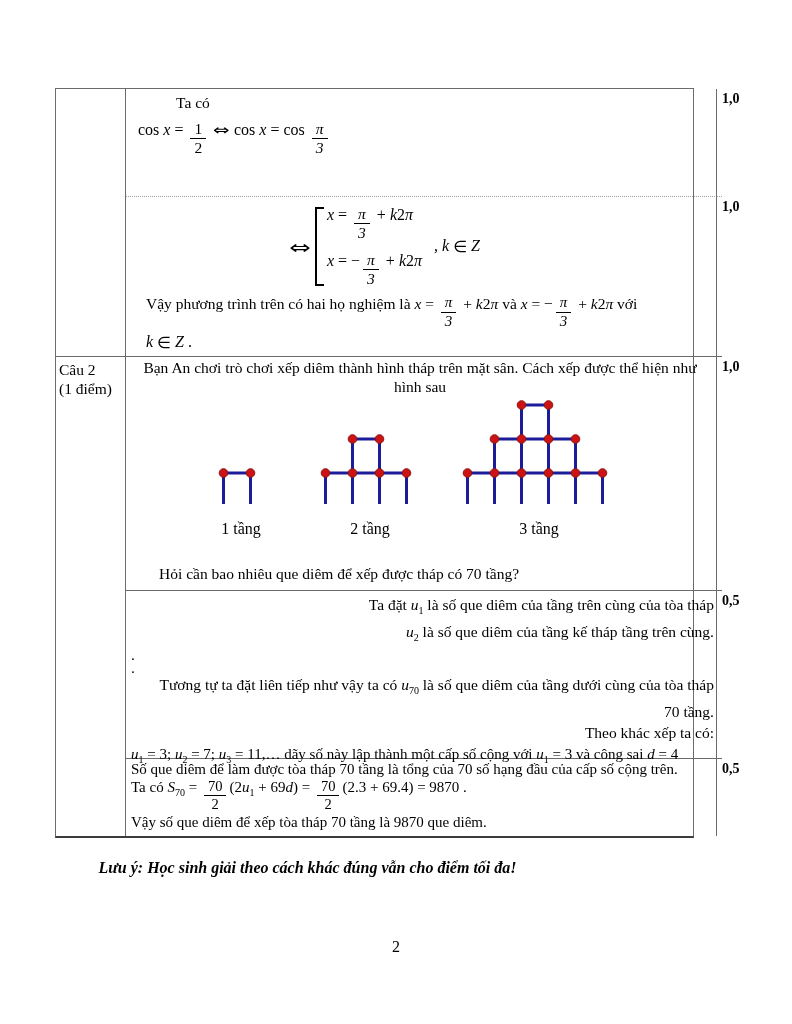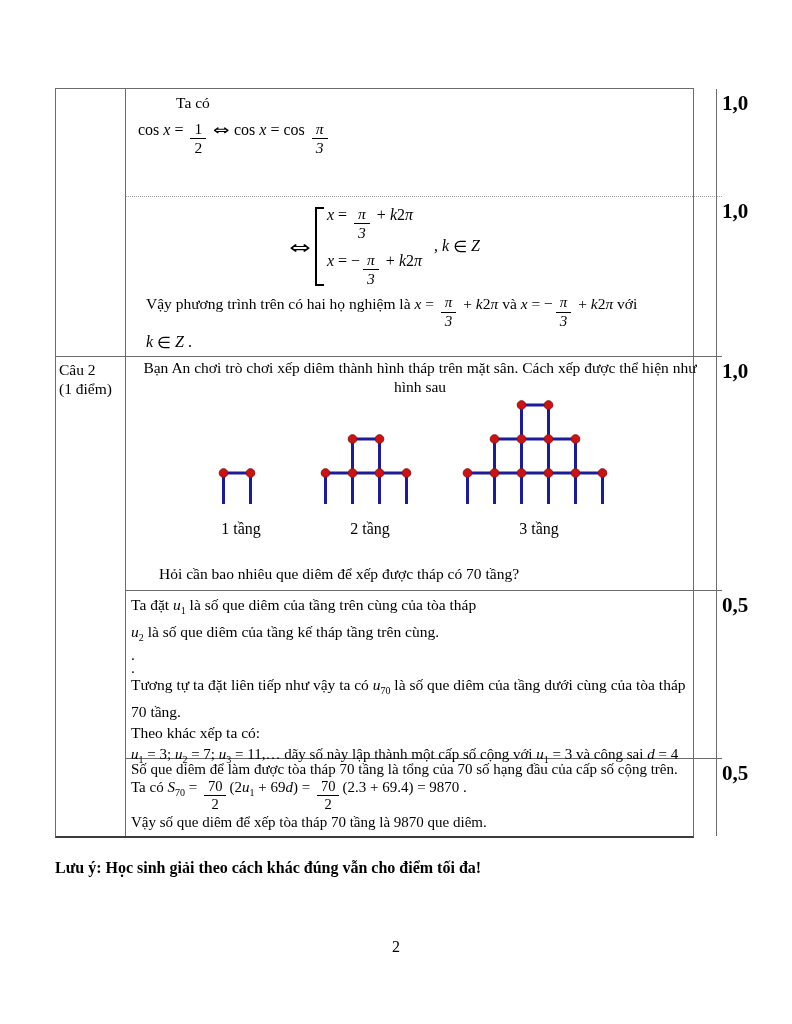--- a/index.html
+++ b/index.html
@@ -16,21 +16,21 @@
   .r1c2{grid-column:2;grid-row:1;padding:2px 0 0 6px;}
   .r1c3{grid-column:3;grid-row:1;}
   .r2c2{grid-column:2;grid-row:2;}
   .r2c3{grid-column:3;grid-row:2;}
   .r3c2{grid-column:2;grid-row:3;padding:2px 4px 0 5px;}
   .r3c3{grid-column:3;grid-row:3;}
   .r4c2{grid-column:2;grid-row:4;padding:3px 2px 0 5px;font-size:15.5px;}
   .r4c3{grid-column:3;grid-row:4;}
   .r5c2{grid-column:2;grid-row:5;padding:2px 2px 0 5px;font-size:15px;}
   .r5c3{grid-column:3;grid-row:5;}
-  .score{font-weight:bold;font-size:21px;padding:2px 0 0 5px;}
+  .score{font-weight:bold;font-size:14px;padding:2px 0 0 5px;}
   .intro{margin:3px 0 0 44px;font-size:15.5px;}
   .tline{white-space:nowrap;}
   .fline{display:flex;white-space:pre;}
   .f1{margin:9px 0 0 6px;font-size:16px;}
   .tk-n{white-space:pre;}
   .tk-i{font-style:italic;white-space:pre;}
   .tk-sym{display:inline-block;font-family:"DejaVu Sans",sans-serif;transform:scaleX(1.3);margin:0 6px;font-size:0.95em;}
   .tk-sub .tk-s{font-size:10px;vertical-align:-4px;}
   .frac{display:inline-block;vertical-align:middle;text-align:center;line-height:1.05;margin:0 3px;font-size:0.97em;}
   .frac .fn{display:block;padding:0 4px 1px 4px;border-bottom:1px solid #000;}
@@ -40,24 +40,24 @@
   .cases .arrow{display:inline-block;font-family:"DejaVu Sans",sans-serif;transform:scaleX(1.35);font-size:19px;margin-right:7px;}
   .bracket{width:7px;align-self:stretch;border-left:2px solid #000;border-top:2px solid #000;border-bottom:2px solid #000;margin:1px 3px 1px 0;}
   .case-lines{display:flex;flex-direction:column;gap:10px;}
   .cases .tail{margin-left:12px;}
   .f2{margin:8px 0 0 20px;font-size:15.5px;}
   .kz{margin:3px 0 0 20px;font-size:16px;}
   .statement{width:578px;line-height:18.5px;font-size:15.5px;text-align:center;}
   .diagram{margin:3px 0 0 0;}
   .question{margin:20px 0 0 28px;font-size:15.5px;}
   .dotline{line-height:13px;}
-  .ln{line-height:21px;}
+  .ln{line-height:21px;text-align:right;}
   .ln8{font-size:15px;line-height:23px;}
   .sumline{margin:1px 0;font-size:15px;}
-  .footer{position:absolute;left:55px;top:858px;width:505px;text-align:left;font-weight:bold;font-size:16px;line-height:19.5px;}
+  .footer{position:absolute;left:55px;top:858px;width:505px;text-align:center;font-weight:bold;font-size:16px;line-height:19.5px;font-style:italic;}
   .pagenum{position:absolute;left:0;top:938px;width:792px;text-align:center;font-size:16px;}
 </style>
 </head>
 <body>
 
 <div class="tbl">
 
   <div class="ca bR bBs"></div>
 
   <div class="r1c2 bR bBd">

